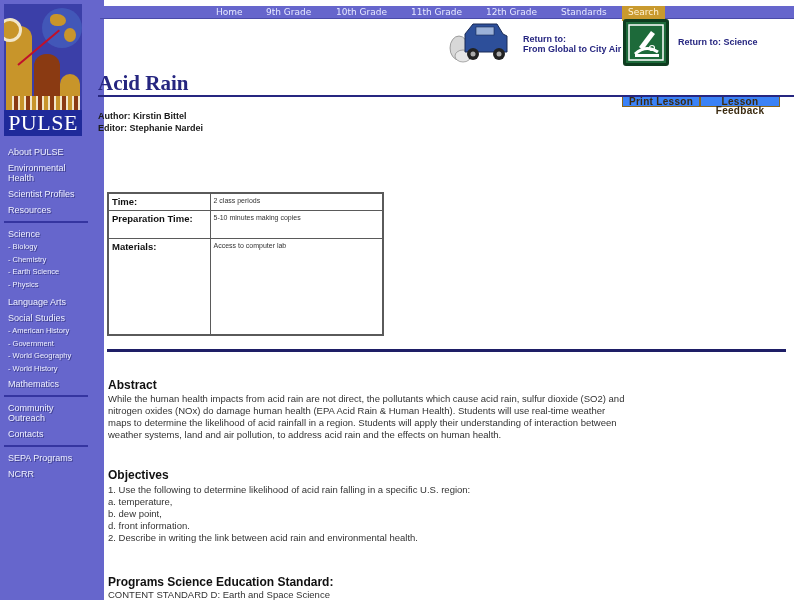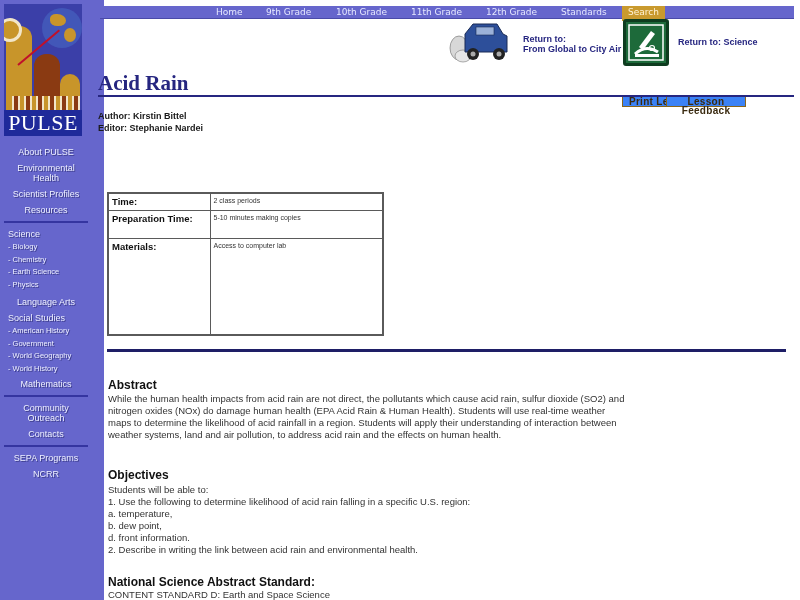--- a/index.html
+++ b/index.html
@@ -35,21 +35,21 @@
       position: absolute; left: 0; bottom: 0; width: 78px; height: 26px;
       background: #1f2a9a; color: #ffffff;
       font-family: "Liberation Serif", serif; font-size: 22px; text-align: center; line-height: 26px;
       letter-spacing: 0.5px;
     }
     #nav { position: absolute; left: 8px; top: 147px; width: 76px; }
     .nav-item {
       display: block; color: #eef0ff; font-size: 9px; line-height: 10px;
       text-shadow: 1px 1px 0 #3d3d8a; cursor: pointer; text-decoration: none;
     }
-    .nav-main { margin-bottom: 6px; text-align: center; }
+    .nav-main { margin-bottom: 6px; }
     .nav-sub { font-size: 7.5px; line-height: 12.5px; }
     .nav-sep { height: 2px; background: #3535a0; margin: 3px -4px 6px -4px; }
     
     #topbar {
       position: absolute; left: 100px; top: 6px; width: 694px; height: 13px;
       background: #6666cc; border-bottom: 1px solid #4a4aa8;
     }
     .top-item {
       position: absolute; top: 0; height: 15px; line-height: 13px;
       font-size: 9px; color: #e6e8ff; cursor: pointer;
@@ -83,21 +83,21 @@
     #title-rule {
       position: absolute; left: 98px; top: 95px; width: 696px; height: 2px; background: #262680;
     }
     #btn-print, #btn-feedback {
       position: absolute; top: 97px; height: 10px; background: #3b82f6;
       border: 1px solid #8a6518; border-top: none;
       font-size: 10px; font-weight: bold; color: #3a2a10; text-align: center; line-height: 9px;
       cursor: pointer; letter-spacing: 0.3px;
     }
     #btn-print { left: 622px; width: 78px; }
-    #btn-feedback { left: 666px; width: 80px; }
+    #btn-feedback { left: 700px; width: 80px; }
     #credits {
       position: absolute; left: 98px; top: 110px; font-size: 9px; font-weight: bold;
       color: #1a1a1a; line-height: 12px;
     }
     
     #info {
       position: absolute; left: 107px; top: 192px; width: 277px; height: 144px;
       border: 2px solid #5a5a5a; border-collapse: collapse;
     }
     #info td { border: 1px solid #5a5a5a; vertical-align: top; padding: 2px 3px; }
@@ -218,22 +218,21 @@
 </tbody>
   </table>
 
 <div id="rule2"></div>
 
 <div class="section-h" style="top:378px">Abstract</div>
 <div class="section-p" style="top:393px; width:520px">While the human health impacts from acid rain are not direct, the pollutants which cause acid rain, sulfur dioxide (SO2) and nitrogen oxides (NOx) do damage human health (EPA Acid Rain &amp; Human Health). Students will use real-time weather maps to determine the likelihood of acid rainfall in a region. Students will apply their understanding of interaction between weather systems, land and air pollution, to address acid rain and the effects on human health.</div>
 
 <div class="section-h" style="top:468px">Objectives</div>
 <div class="section-p" style="top:484px; width:600px">
-  <div>Students will be able to:</div>
   <div>1. Use the following to determine likelihood of acid rain falling in a specific U.S. region:</div>
   <div>a. temperature,</div>
   <div>b. dew point,</div>
   <div>d. front information.</div>
   <div>2. Describe in writing the link between acid rain and environmental health.</div>
 </div>
 
-<div class="section-h" style="top:575px">National Science Abstract Standard:</div>
+<div class="section-h" style="top:575px">Programs Science Education Standard:</div>
 <div class="section-p" style="top:589px">CONTENT STANDARD D: Earth and Space Science</div>
 
 </body></html>

